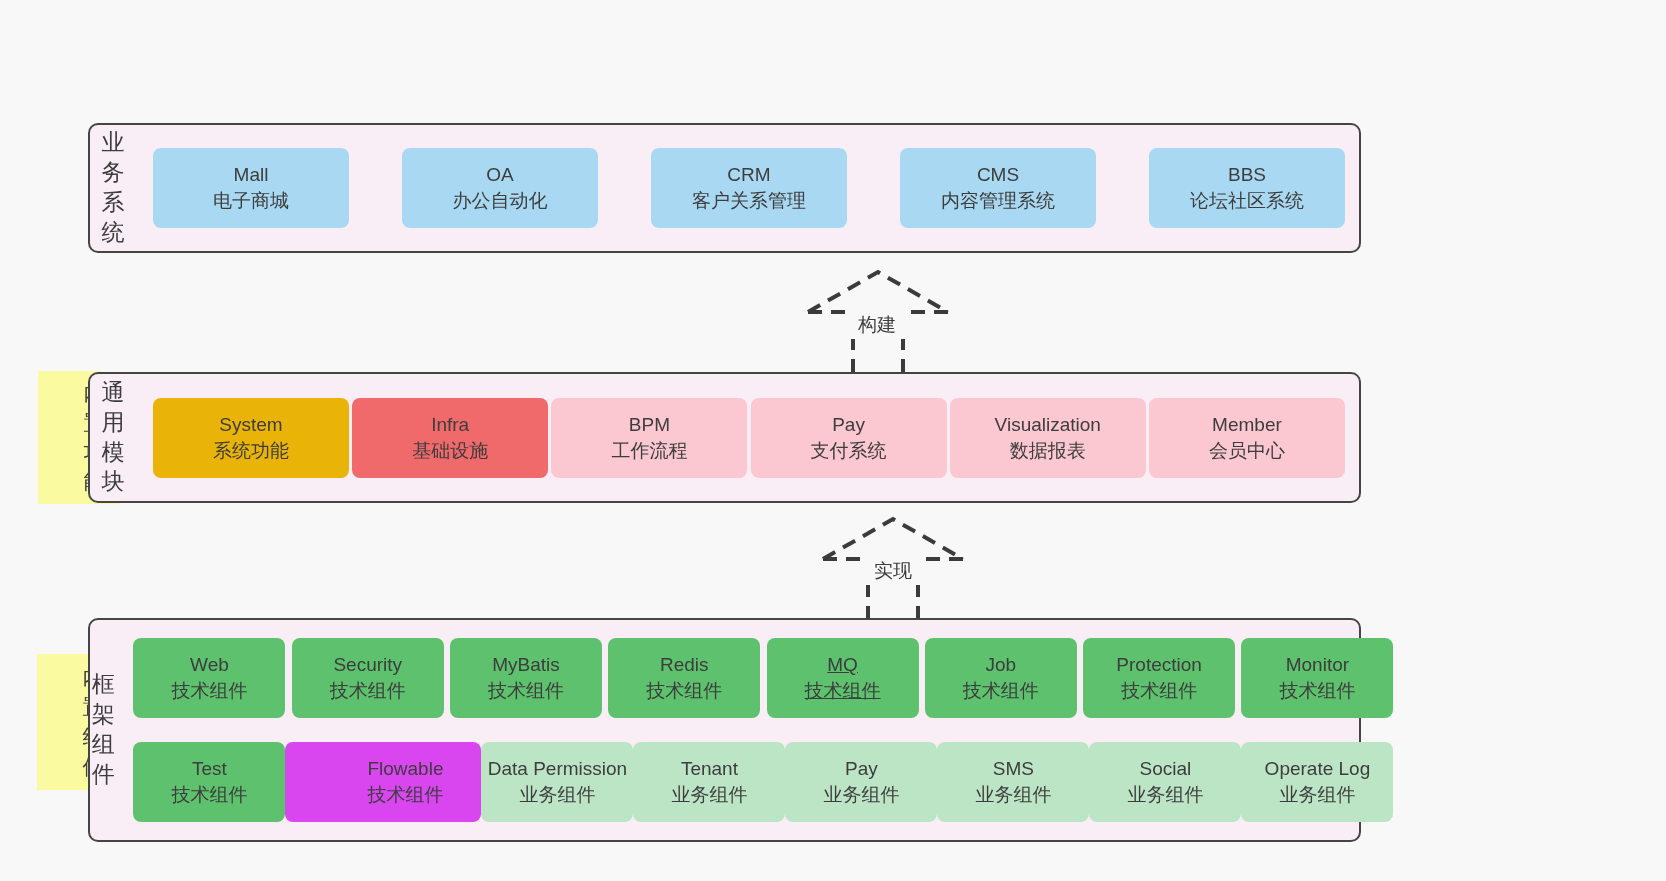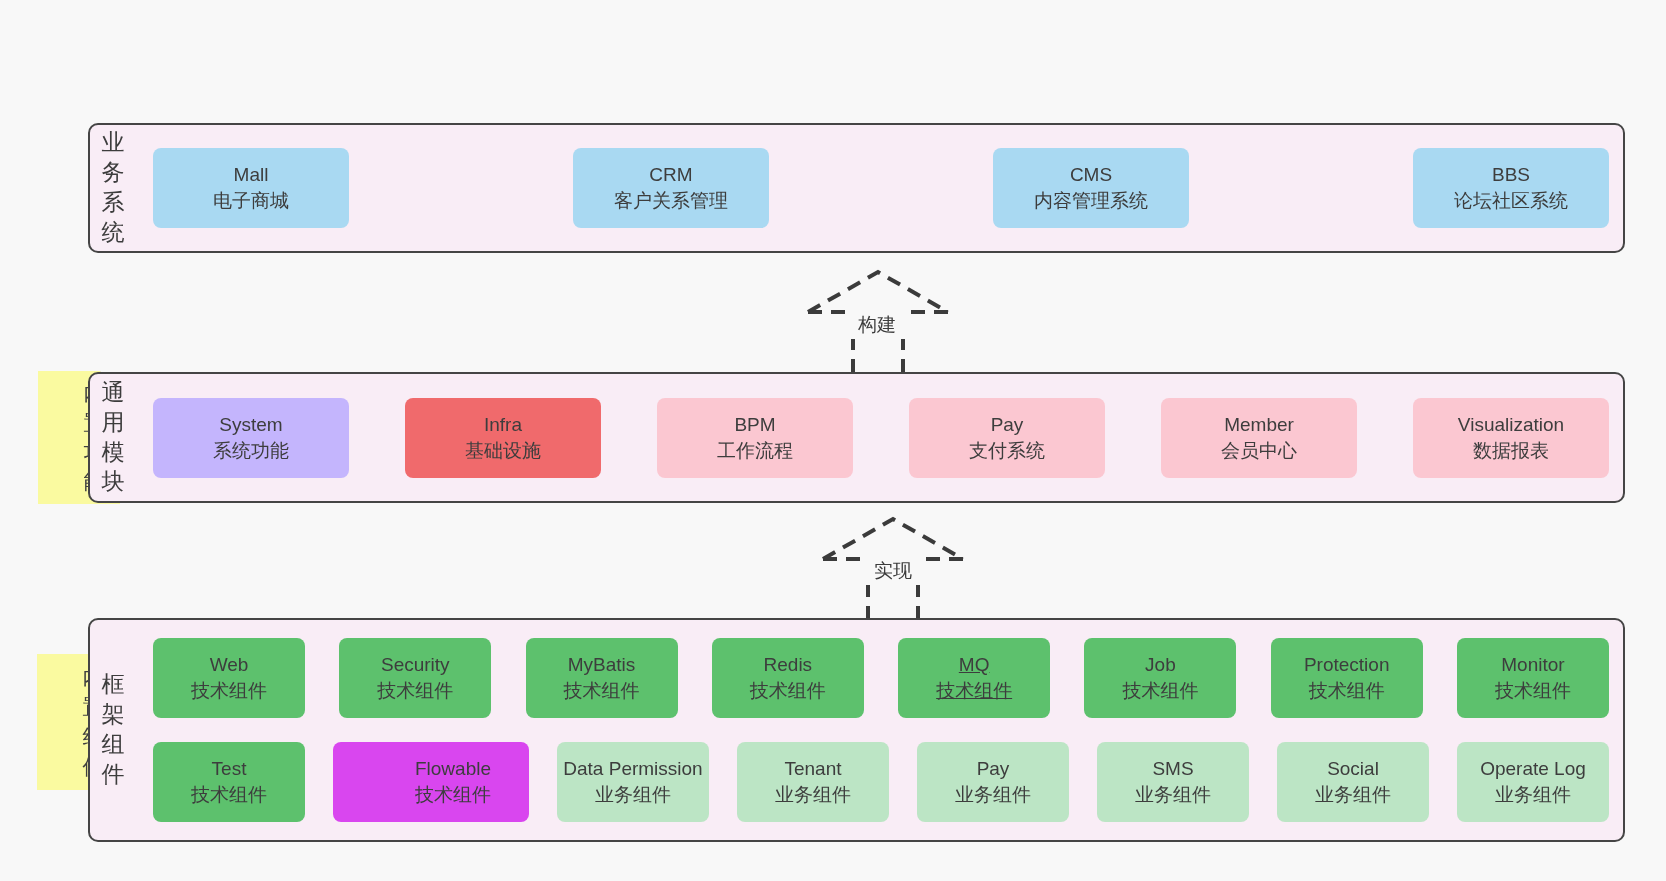--- a/index.html
+++ b/index.html
@@ -7,21 +7,21 @@
     width:1666px;height:881px;
     background:#f8f8f8;
     font-family:"Liberation Sans","DejaVu Sans",sans-serif;
     color:#3d3d3d;
     overflow:hidden;
   }
   .canvas{position:relative;width:1666px;height:881px;}
 
   
   .layer{
-    position:absolute;left:88px;width:1537px;
+    position:absolute;left:88px;width:1273px;
     background:#f9edf6;
     border:2px solid #454545;
     border-radius:10px;
     box-sizing:border-box;
     display:flex;
     z-index:2;
   }
   .layer-business  {top:123px;height:130px;}
   .layer-modules   {top:372px;height:131px;}
   .layer-components{top:618px;height:224px;}
@@ -108,20 +108,24 @@
     <div class="layer-label">
       <div class="v-text">业务系统</div>
     </div>
     <div class="layer-content">
         <div class="box-row">
           <div class="box" style="background: rgb(169, 217, 242);">
             <div class="box-name">Mall</div>
             <div class="box-desc">电子商城</div>
           </div>
           <div class="box" style="background: rgb(169, 217, 242);">
+            <div class="box-name">OA</div>
+            <div class="box-desc">办公自动化</div>
+          </div>
+          <div class="box" style="background: rgb(169, 217, 242);">
             <div class="box-name">CRM</div>
             <div class="box-desc">客户关系管理</div>
           </div>
           <div class="box" style="background: rgb(169, 217, 242);">
             <div class="box-name">CMS</div>
             <div class="box-desc">内容管理系统</div>
           </div>
           <div class="box" style="background: rgb(169, 217, 242);">
             <div class="box-name">BBS</div>
             <div class="box-desc">论坛社区系统</div>
@@ -136,43 +140,43 @@
     <path d="M 148 46 L 103 46 L 103 106"></path>
   </svg>
   <div id="arrow1-label" class="arrow-label">构建</div>
 
   <section class="layer layer-modules">
     <div class="layer-label">
       <div class="v-text">通用模块</div>
     </div>
     <div class="layer-content">
         <div class="box-row">
-          <div class="box" style="background: #c4b5fd;">
+          <div class="box" style="background: #eab308;">
             <div class="box-name">System</div>
             <div class="box-desc">系统功能</div>
           </div>
           <div class="box" style="background: rgb(240, 106, 108);">
             <div class="box-name">Infra</div>
             <div class="box-desc">基础设施</div>
           </div>
           <div class="box" style="background: rgb(251, 199, 209);">
             <div class="box-name">BPM</div>
             <div class="box-desc">工作流程</div>
           </div>
           <div class="box" style="background: rgb(251, 199, 209);">
             <div class="box-name">Pay</div>
             <div class="box-desc">支付系统</div>
           </div>
           <div class="box" style="background: rgb(251, 199, 209);">
+            <div class="box-name">Visualization</div>
+            <div class="box-desc">数据报表</div>
+          </div>
+          <div class="box" style="background: rgb(251, 199, 209);">
             <div class="box-name">Member</div>
             <div class="box-desc">会员中心</div>
-          </div>
-          <div class="box" style="background: rgb(251, 199, 209);">
-            <div class="box-name">Visualization</div>
-            <div class="box-desc">数据报表</div>
           </div>
         </div>
       </div>
   </section>
   <div class="note note-modules">
     <div class="v-text">内置功能</div>
   </div>
 
   <svg id="arrow2" class="arrow-svg" width="156" height="105" viewBox="0 0 156 105">
     <path d="M 8 46 L 78 6 L 148 46"></path>

